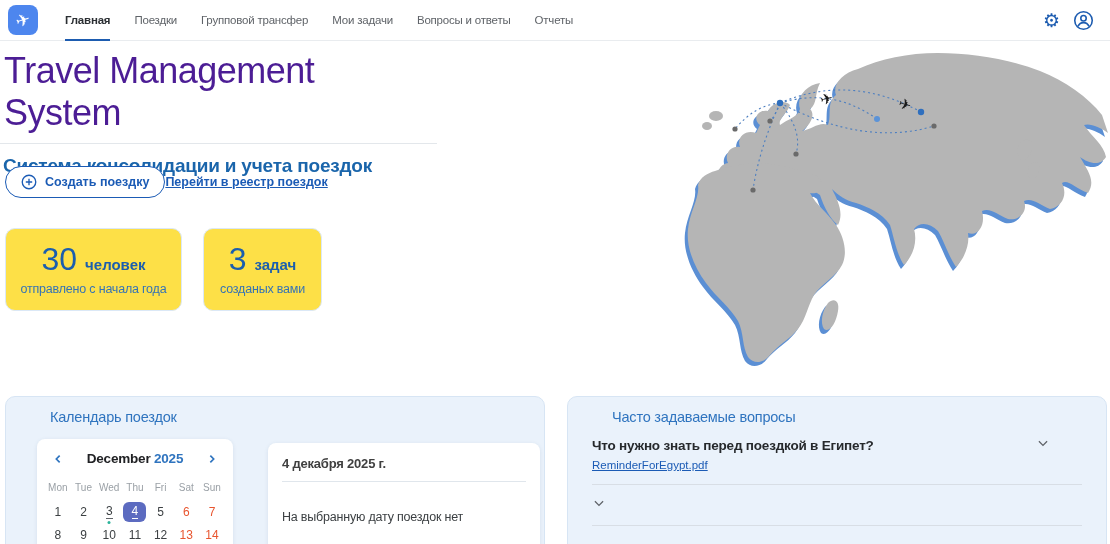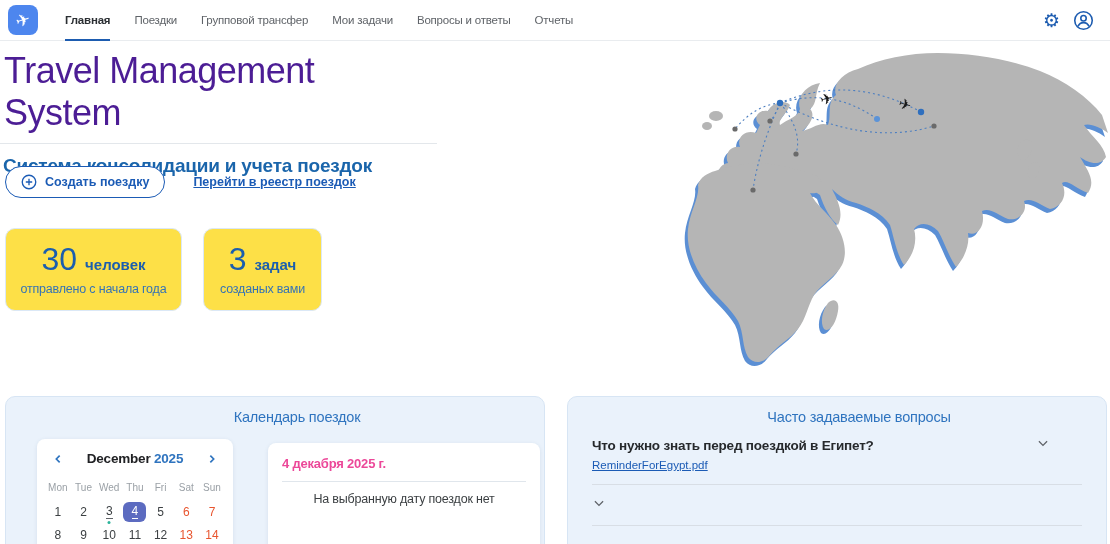--- a/index.html
+++ b/index.html
@@ -23,21 +23,21 @@
   .gear-glyph { font-size:19px; color:#1d5cb0; cursor:pointer; line-height:1; }
   .user-svg { cursor:pointer; display:block; }
 
   
   .hero { position:absolute; left:0; top:50px; width:437px; }
   .hero h1 { padding-left:4px; font-size:36px; font-weight:400; letter-spacing:-0.5px; color:#4c1d95; }
   .hero .divider { margin-top:9px; border-top:1px solid #e3e7eb; width:437px; }
   .hero h2 { padding-left:3px; margin-top:11px; font-size:19px; font-weight:700;
              letter-spacing:-0.2px; color:#1a65ab; }
 
-  .actions { position:absolute; left:5px; top:166px; display:flex; align-items:center; gap:28px; }
+  .actions { position:absolute; left:5px; top:166px; display:flex; align-items:center; }
   .btn-create { display:flex; align-items:center; gap:8px; height:32px; padding:0 15px;
                 background:#fff; border:1.5px solid #1b5bb5; border-radius:17px;
                 color:#1b5bb5; font-size:12.5px; font-weight:600; cursor:pointer;
                 font-family:"Liberation Sans", sans-serif; }
   .registry-link { color:#1b5bb5; font-size:12.5px; font-weight:600; text-decoration:underline; cursor:pointer; }
 
   
   .stats { position:absolute; left:5px; top:228px; display:flex; gap:21px; }
   .stat-card { background:#fde047; border:1px solid #dbe8f6; border-radius:10px; height:83px;
                display:flex; flex-direction:column; align-items:center; justify-content:center;
@@ -49,21 +49,21 @@
   .stat-caption { margin-top:7px; font-size:12.5px; color:#3573b5; letter-spacing:-0.2px; white-space:nowrap; }
 
   
   .map-wrap { position:absolute; left:660px; top:45px; width:450px; height:330px; }
 
   
   .panel { position:absolute; top:396px; height:230px; background:#eaf2fb;
            border:1px solid #d7e5f4; border-radius:10px; }
   .panel-cal { left:5px; width:540px; }
   .panel-faq { left:567px; width:540px; }
-  .panel-title { text-align:center; margin-top:12px; font-size:14.5px; color:#2f74bf; letter-spacing:-0.2px;margin-left:44px; }
+  .panel-title { text-align:left; margin-top:12px; font-size:14.5px; color:#2f74bf; letter-spacing:-0.2px;margin-left:44px; }
 
   .cal-card { position:absolute; left:31px; top:42px; width:196px; height:185px; background:#fff;
               border-radius:8px; box-shadow:0 1px 4px rgba(40,70,110,.10); padding:10px 8px; }
   .cal-head { display:flex; align-items:center; justify-content:space-between; padding:2px 6px 0 6px; }
   .cal-nav-btn { background:none; border:none; cursor:pointer; display:flex; align-items:center; padding:2px; }
   .cal-month-lbl { font-size:13.5px; letter-spacing:-0.2px; }
   .cal-month-lbl .m { color:#202124; font-weight:700; }
   .cal-month-lbl .y { color:#2f74bf; font-weight:700; }
   .cal-weekdays, .cal-days { display:grid; grid-template-columns:repeat(7,25.7px); justify-items:center; }
   .cal-weekdays { margin-top:16px; }
@@ -74,23 +74,23 @@
   .day .num { line-height:1; padding-bottom:1px; }
   .day.weekend { color:#e8552f; }
   .day.selected { background:#5c6bc0; color:#fff; }
   .day.selected .num { border-bottom:1.5px solid #fff; }
   .day.today .num { border-bottom:1.5px solid #5f6368; }
   .day.today::after { content:''; position:absolute; bottom:-2px; left:50%; transform:translateX(-50%);
                       width:3px; height:3px; border-radius:50%; background:#2bb39a; }
 
   .day-card { position:absolute; left:262px; top:46px; width:272px; height:181px; background:#fff;
               border-radius:8px; box-shadow:0 1px 4px rgba(40,70,110,.10); padding:13px 14px; }
-  .day-date { font-size:13px; font-weight:700; color:#ec4899; letter-spacing:-0.2px; }
+  .day-date { font-size:13px; font-weight:700; color:#404040; letter-spacing:-0.2px; }
   .day-div { border:none; border-top:1px solid #e0e6ec; margin-top:10px; }
-  .day-empty { margin-top:10px; text-align:center; font-size:12.5px; color:#3c4043; letter-spacing:-0.2px; }
+  .day-empty { margin-top:28px; text-align:left; font-size:12.5px; color:#3c4043; letter-spacing:-0.2px; }
 
   
   .faq-list { padding:0 24px; }
   .faq-item { margin-top:11px; }
   .faq-qrow { display:flex; align-items:center; justify-content:space-between; cursor:pointer; }
   .faq-q { font-size:13.5px; font-weight:700; color:#26292c; letter-spacing:-0.2px; }
   .faq-chev { margin-right:32px; flex:none; }
   .faq-attach { display:inline-block; margin-top:5px; font-size:11.5px; color:#1b5bb5;
                 text-decoration:underline; cursor:pointer; }
   .faq-div { border:none; border-top:1px solid #d8dee5; margin-top:11px; }

